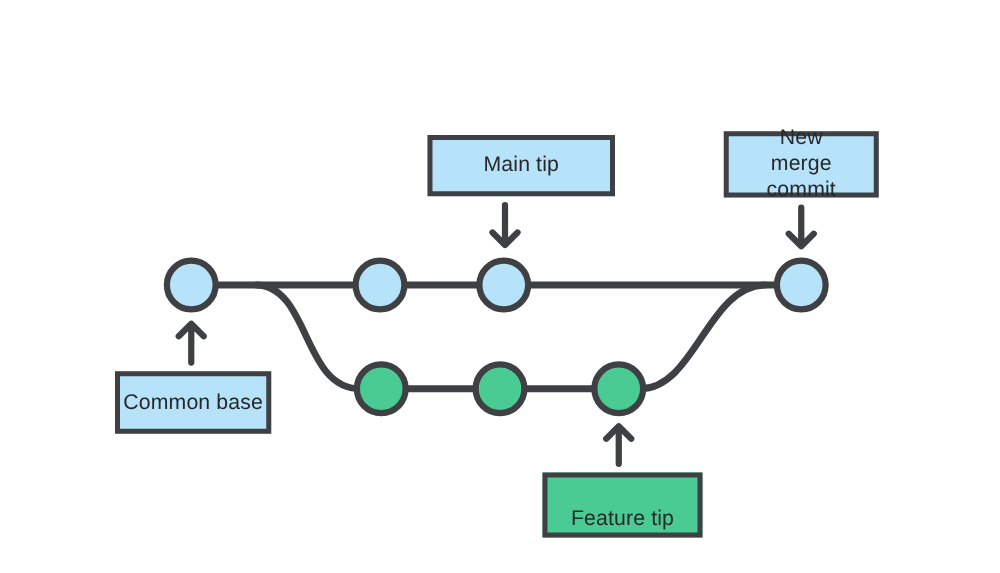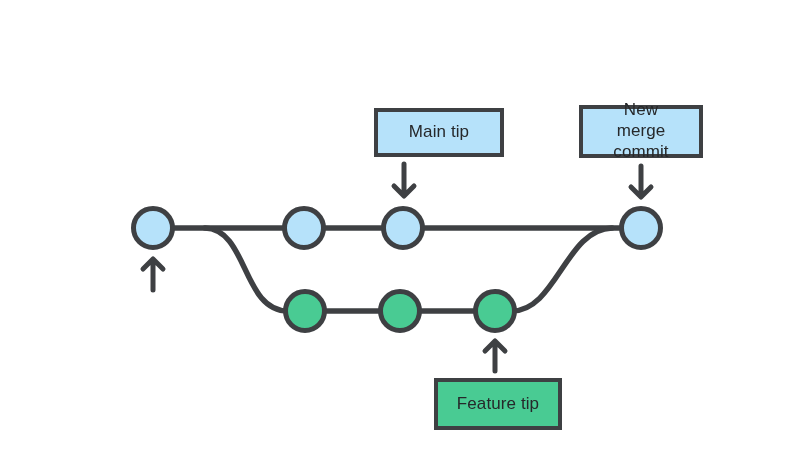--- a/index.html
+++ b/index.html
@@ -46,22 +46,22 @@
     display: flex;
     align-items: center;
     justify-content: center;
     text-align: center;
     font-size: 17px;
     line-height: 1.22;
     color: var(--label-text, #26282a);
     letter-spacing: 0.1px;
   }
   .callout.blue { background: var(--main-fill, #b6e2fa); }
-  .callout.green { background: var(--feature-fill, #49cb93); }
-  #box-main-tip      { left: 342px; top: 108px; width: 130px; height: 49px; margin-left: 32px; }
+  .callout.green { background: var(--feature-fill, #49cb93); align-items: flex-end; }
+  #box-main-tip      { left: 342px; top: 108px; width: 150px; height: 49px; }
   #box-new-merge     { left: 579px; top: 105px; width: 124px; height: 53px; padding: 2px 22px; }
   #box-common-base   { left: 92px;  top: 297px; width: 125px; height: 50px; }
   #box-feature-tip   { left: 434px; top: 378px; width: 128px; height: 52px; }
 </style>
 </head>
 <body>
 
 <div class="stage">
 
   <svg class="graph-svg" width="800" height="458" viewBox="0 0 800 458">
@@ -89,18 +89,21 @@
   </svg>
 
   <div class="callout blue" id="box-main-tip">
     <span>Main tip</span>
   </div>
 
   <div class="callout blue" id="box-new-merge">
     <span>New merge commit</span>
   </div>
 
+  <div class="callout blue" id="box-common-base">
+    <span>Common base</span>
+  </div>
 
   <div class="callout green" id="box-feature-tip">
     <span>Feature tip</span>
   </div>
 
 </div>
 
 </body></html>

